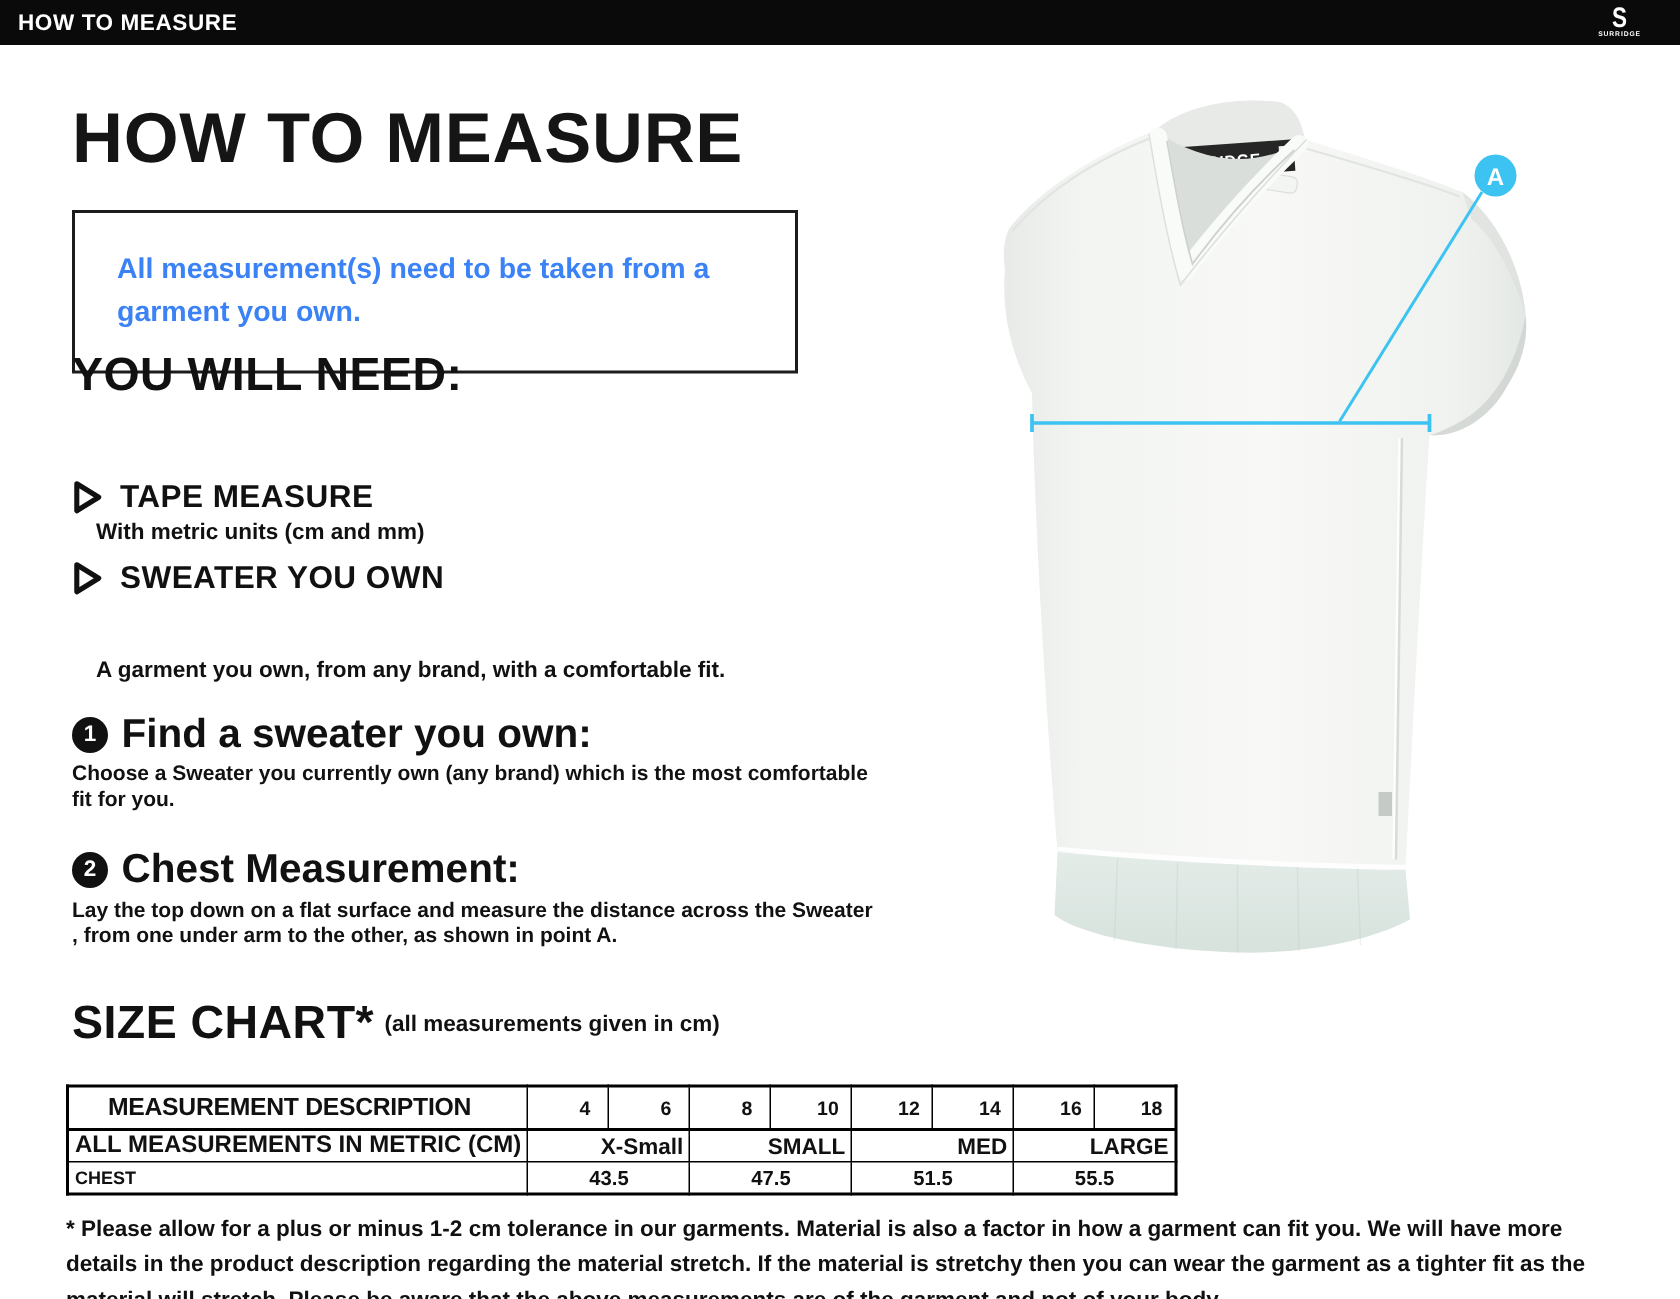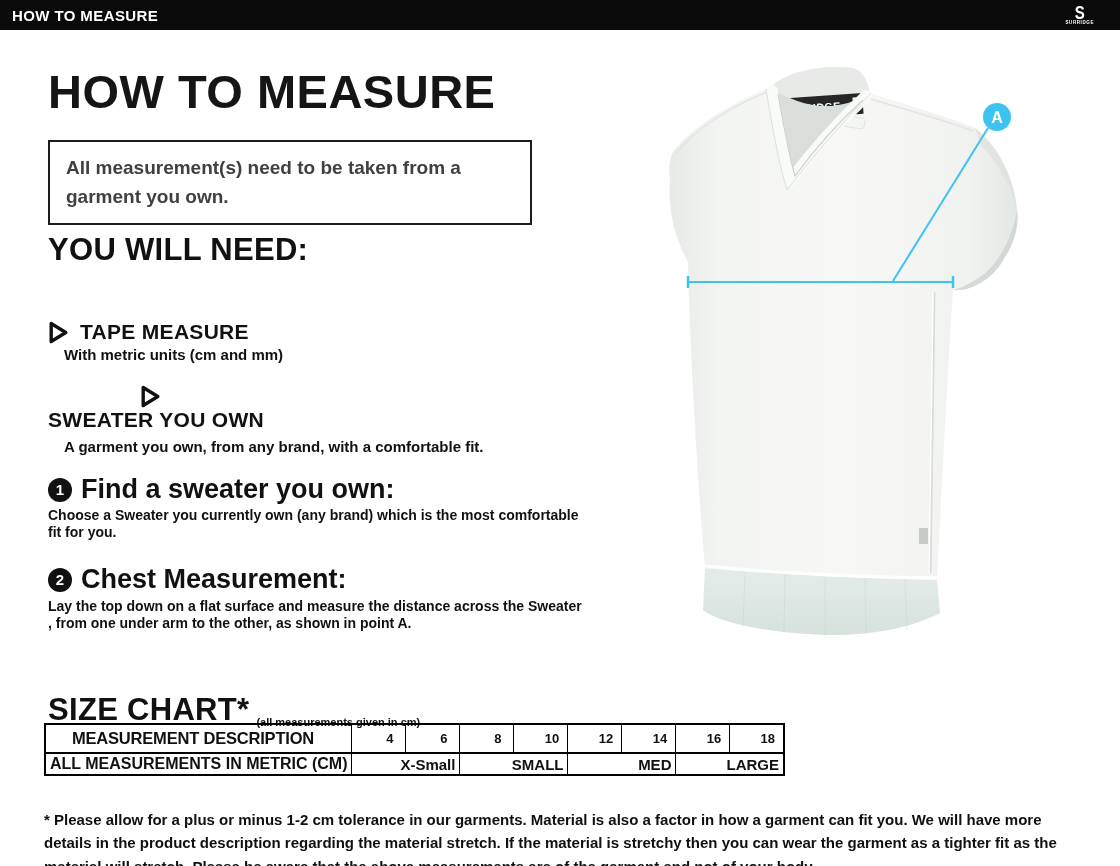--- a/index.html
+++ b/index.html
@@ -11,38 +11,38 @@
           display:flex;align-items:center;justify-content:space-between;padding:0 12px;box-sizing:border-box;}
   .topbar-title{color:#fff;font-size:15px;font-weight:700;letter-spacing:.4px;}
   .topbar-logo{display:flex;flex-direction:column;align-items:center;line-height:1;margin-right:14px;margin-top:1px;}
   .topbar-logo .s-mark{color:#fff;font-size:15px;font-weight:700;transform:scaleY(1.25);letter-spacing:0;}
   .topbar-logo .brand{color:#fff;font-size:4.5px;font-weight:700;letter-spacing:.6px;margin-top:1px;}
 
   .h1{position:absolute;left:48px;top:64px;font-size:47px;font-weight:700;letter-spacing:.5px;color:#151515;}
 
   .note-box{position:absolute;left:48px;top:140px;width:484px;box-sizing:border-box;
             border:2.5px solid #1c1c1c;padding:12px 16px;}
-  .note-box p{margin:0;font-size:19px;line-height:1.5;font-weight:700;color:#404040;}
+  .note-box p{margin:12px;font-size:19px;line-height:1.5;font-weight:700;color:#3b82f6;}
 
   .ywn{position:absolute;left:48px;top:232px;font-size:31px;font-weight:700;letter-spacing:.3px;}
 
-  .need-item{position:absolute;left:48px;display:flex;align-items:center;}
+  .need-item{position:absolute;left:48px;display:flex;align-items:flex-start;}
   .need-item .tri{margin-right:11px;display:block;}
   .need-label{font-size:21px;font-weight:700;letter-spacing:.3px;}
   .need-desc{position:absolute;left:64px;font-size:15px;font-weight:700;}
 
   .step-head{position:absolute;left:48px;display:flex;align-items:center;}
   .step-num{width:24px;height:24px;border-radius:50%;background:#111;color:#fff;font-size:15px;font-weight:700;
             display:flex;align-items:center;justify-content:center;margin-right:9px;flex:0 0 auto;}
   .step-title{font-size:27px;font-weight:700;}
   .step-desc{position:absolute;left:48px;width:540px;font-size:14px;font-weight:700;line-height:1.22;}
 
-  .sc-head{position:absolute;left:48px;top:692px;display:flex;align-items:flex-end;}
+  .sc-head{position:absolute;left:48px;top:664px;display:flex;align-items:center;}
   .sc-title{font-size:31px;font-weight:700;letter-spacing:.3px;}
-  .sc-sub{font-size:11px;font-weight:700;margin-left:7px;}
+  .sc-sub{font-size:15px;font-weight:700;margin-left:7px;}
 
   table.size-chart{position:absolute;left:44px;top:723px;border-collapse:collapse;table-layout:fixed;
                    border:2px solid #000;}
   table.size-chart td{border:1px solid #000;padding:1px 4px;vertical-align:middle;white-space:nowrap;overflow:hidden;}
   td.c-label1{font-size:16.5px;font-weight:700;letter-spacing:-.2px;height:25px;}
   td.c-size{font-size:13px;font-weight:700;text-align:center;}
   td.c-label2{font-size:16px;font-weight:700;height:18px;margin-left:28px;}
   td.c-group{font-size:15px;font-weight:700;text-align:right;}
   td.c-label3{font-size:12px;font-weight:700;height:18px;}
   td.c-val{font-size:13.5px;font-weight:700;text-align:center;}
@@ -76,21 +76,21 @@
   <div class="ywn">YOU WILL NEED:</div>
 
   <div class="need-item" style="top:320px;">
     <svg class="tri" width="21" height="23" viewBox="0 0 21 23">
       <path d="M3.2 2.5 L17.8 11.5 L3.2 20.5 Z" fill="none" stroke="#111" stroke-width="3.4" stroke-linejoin="round"></path>
     </svg>
     <span class="need-label">TAPE MEASURE</span>
   </div>
   <div class="need-desc" style="top:346px;">With metric units (cm and mm)</div>
 
-  <div class="need-item" style="top:385px;flex-direction:column;">
+  <div class="need-item" style="top:374px;">
     <svg class="tri" width="21" height="23" viewBox="0 0 21 23">
       <path d="M3.2 2.5 L17.8 11.5 L3.2 20.5 Z" fill="none" stroke="#111" stroke-width="3.4" stroke-linejoin="round"></path>
     </svg>
     <span class="need-label">SWEATER YOU OWN</span>
   </div>
   <div class="need-desc" style="top:416px;margin-top:22px;">A garment you own, from any brand, with a comfortable fit.</div>
 
   <div class="step-head" style="top:474px;">
     <div class="step-num">1</div>
     <div class="step-title">Find a sweater you own:</div>
@@ -132,20 +132,27 @@
       <td class="c-size">16</td>
       <td class="c-size">18</td>
     </tr>
     <tr>
       <td class="c-label2 b2r">ALL MEASUREMENTS IN METRIC (CM)</td>
       <td class="c-group b2r" colspan="2">X-Small</td>
       <td class="c-group b2r" colspan="2">SMALL</td>
       <td class="c-group b2r" colspan="2">MED</td>
       <td class="c-group" colspan="2">LARGE</td>
     </tr>
+    <tr>
+      <td class="c-label3 b2r">CHEST</td>
+      <td class="c-val b2r" colspan="2">43.5</td>
+      <td class="c-val b2r" colspan="2">47.5</td>
+      <td class="c-val b2r" colspan="2">51.5</td>
+      <td class="c-val" colspan="2">55.5</td>
+    </tr>
   </tbody>
     </table>
 
   <div class="footnote">* Please allow for a plus or minus 1-2 cm tolerance in our garments. Material is also a factor in how a garment can fit you. We will have more details in the product description regarding the material stretch.  If the material is stretchy then you can wear the garment as a tighter fit as the material will stretch.  Please be aware that the above measurements are of the garment and not of your body.</div>
 
   <svg class="diagram" viewBox="0 0 430 615">
     <defs>
       <linearGradient id="bodyGrad" x1="0" y1="0" x2="1" y2="0">
         <stop offset="0" stop-color="#e7eae7"></stop>
         <stop offset="0.14" stop-color="#f2f4f1"></stop>

